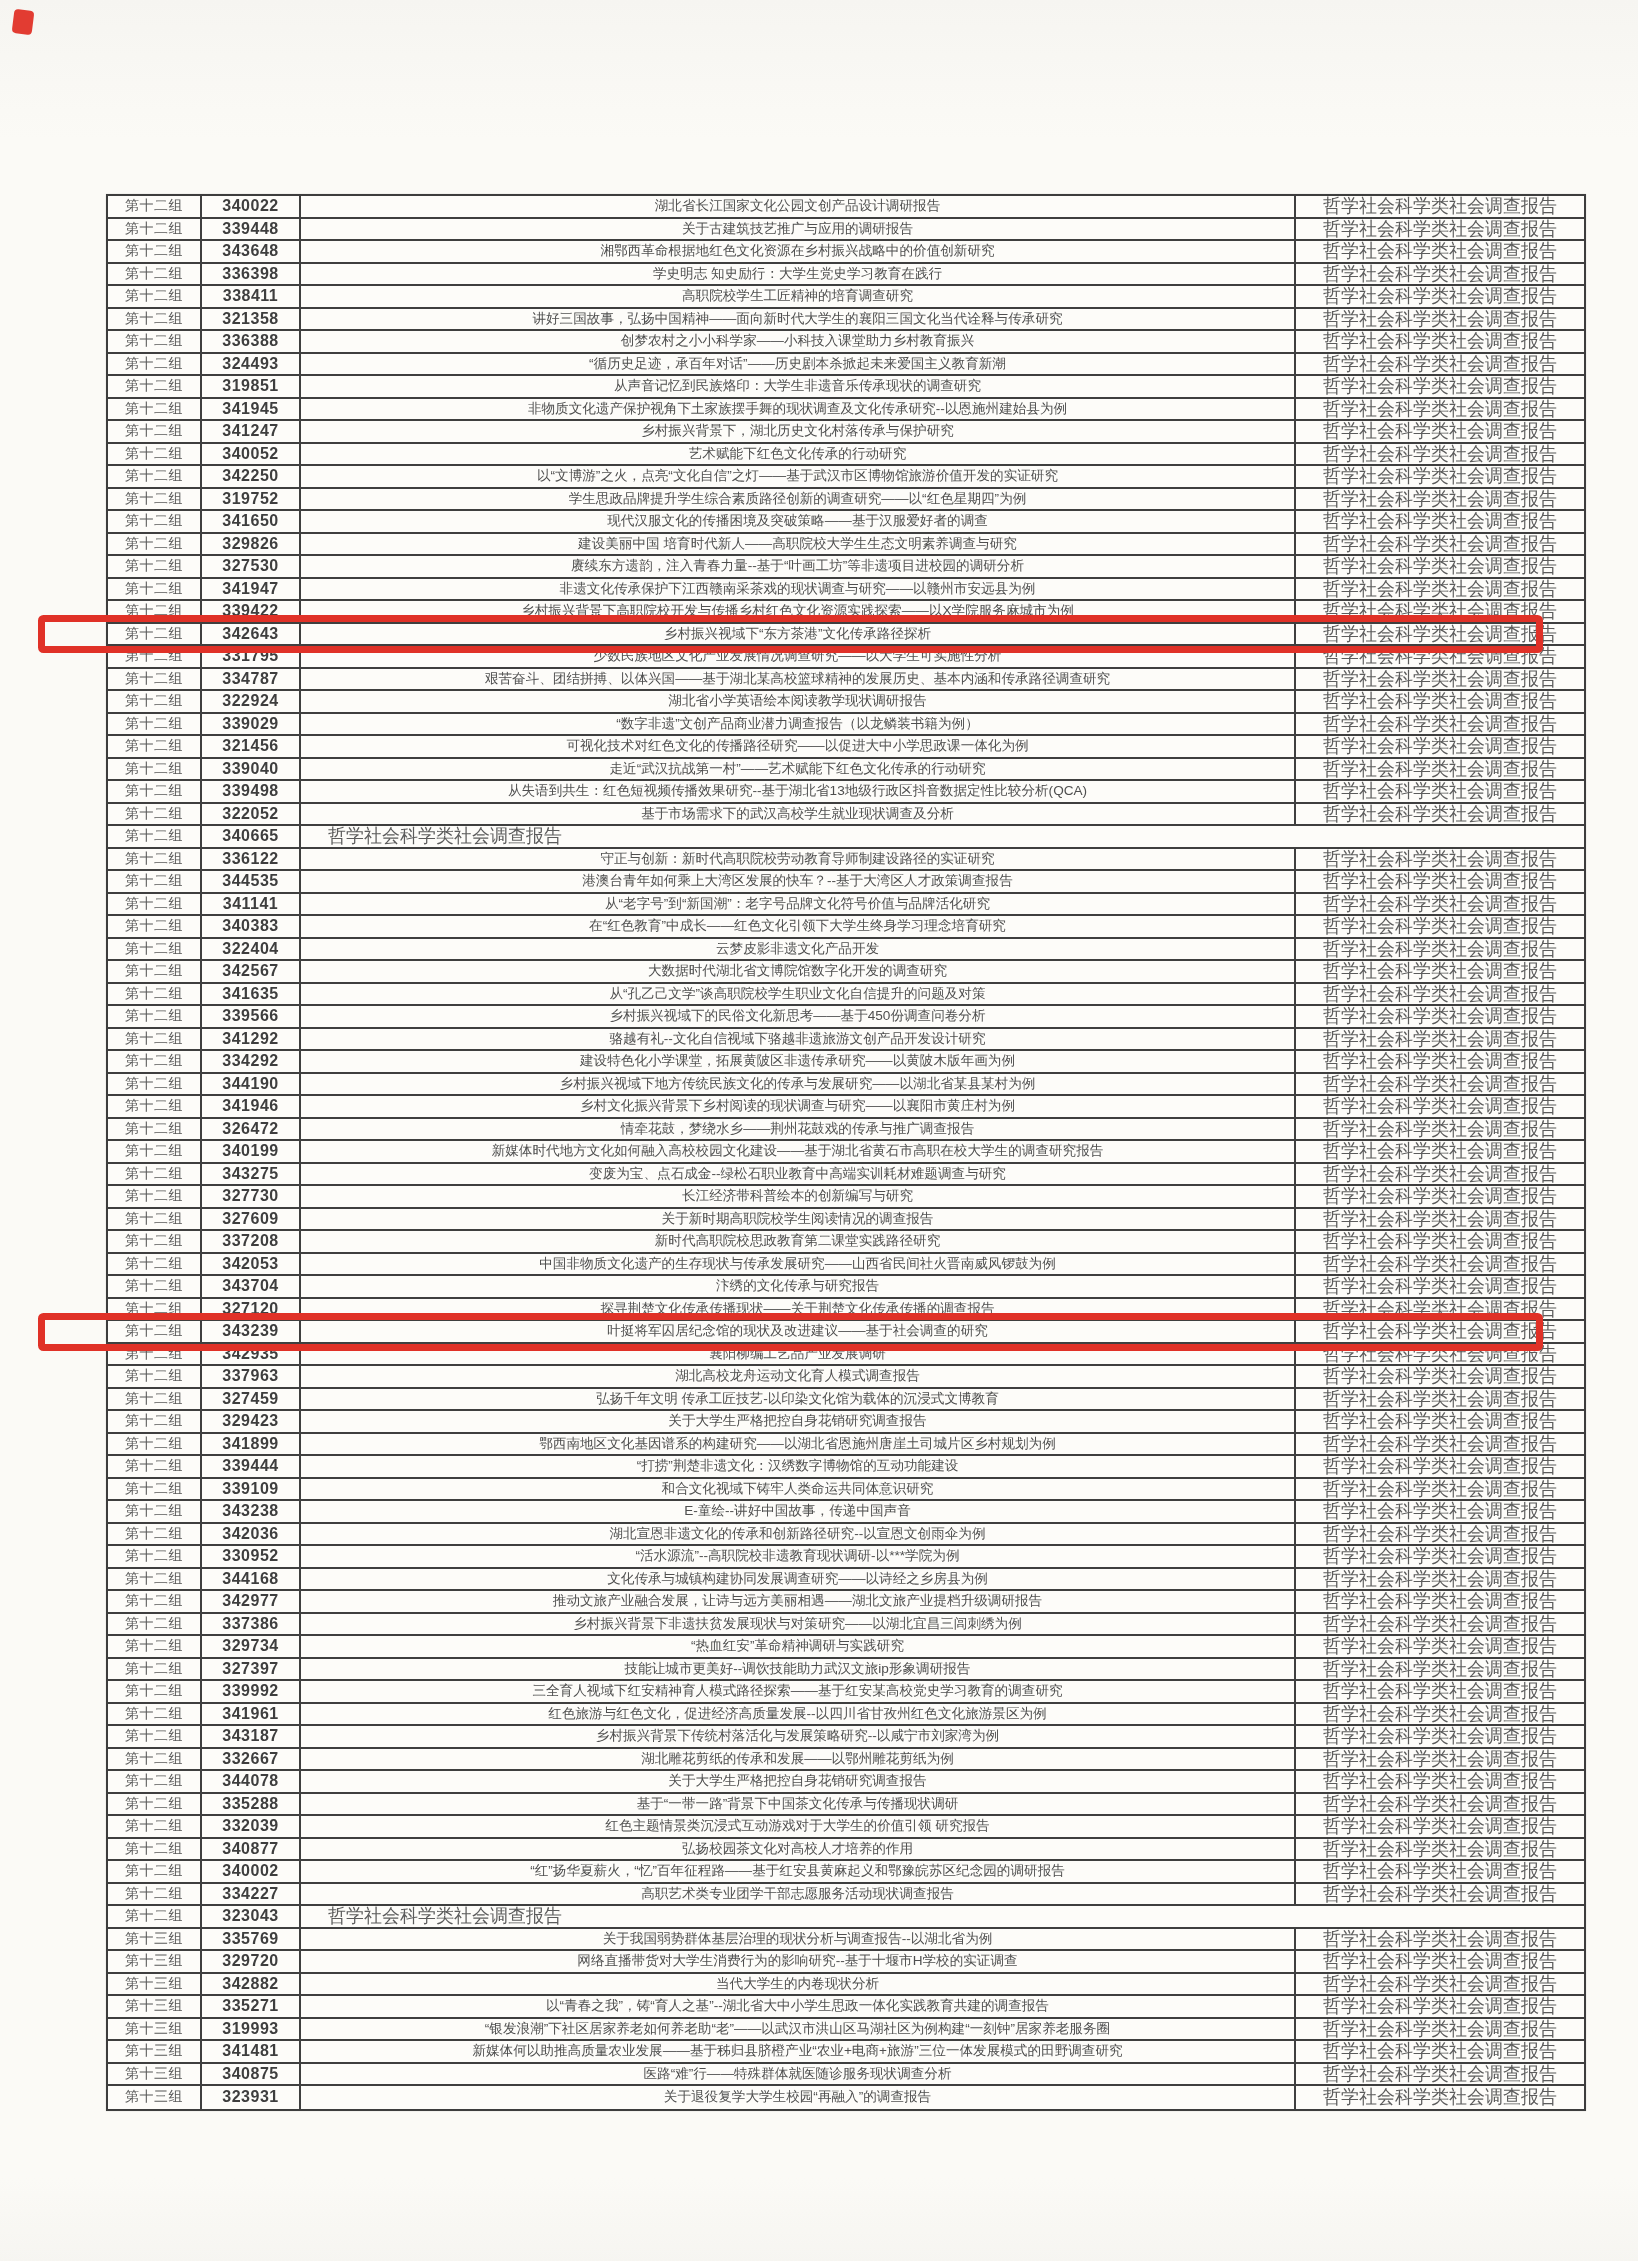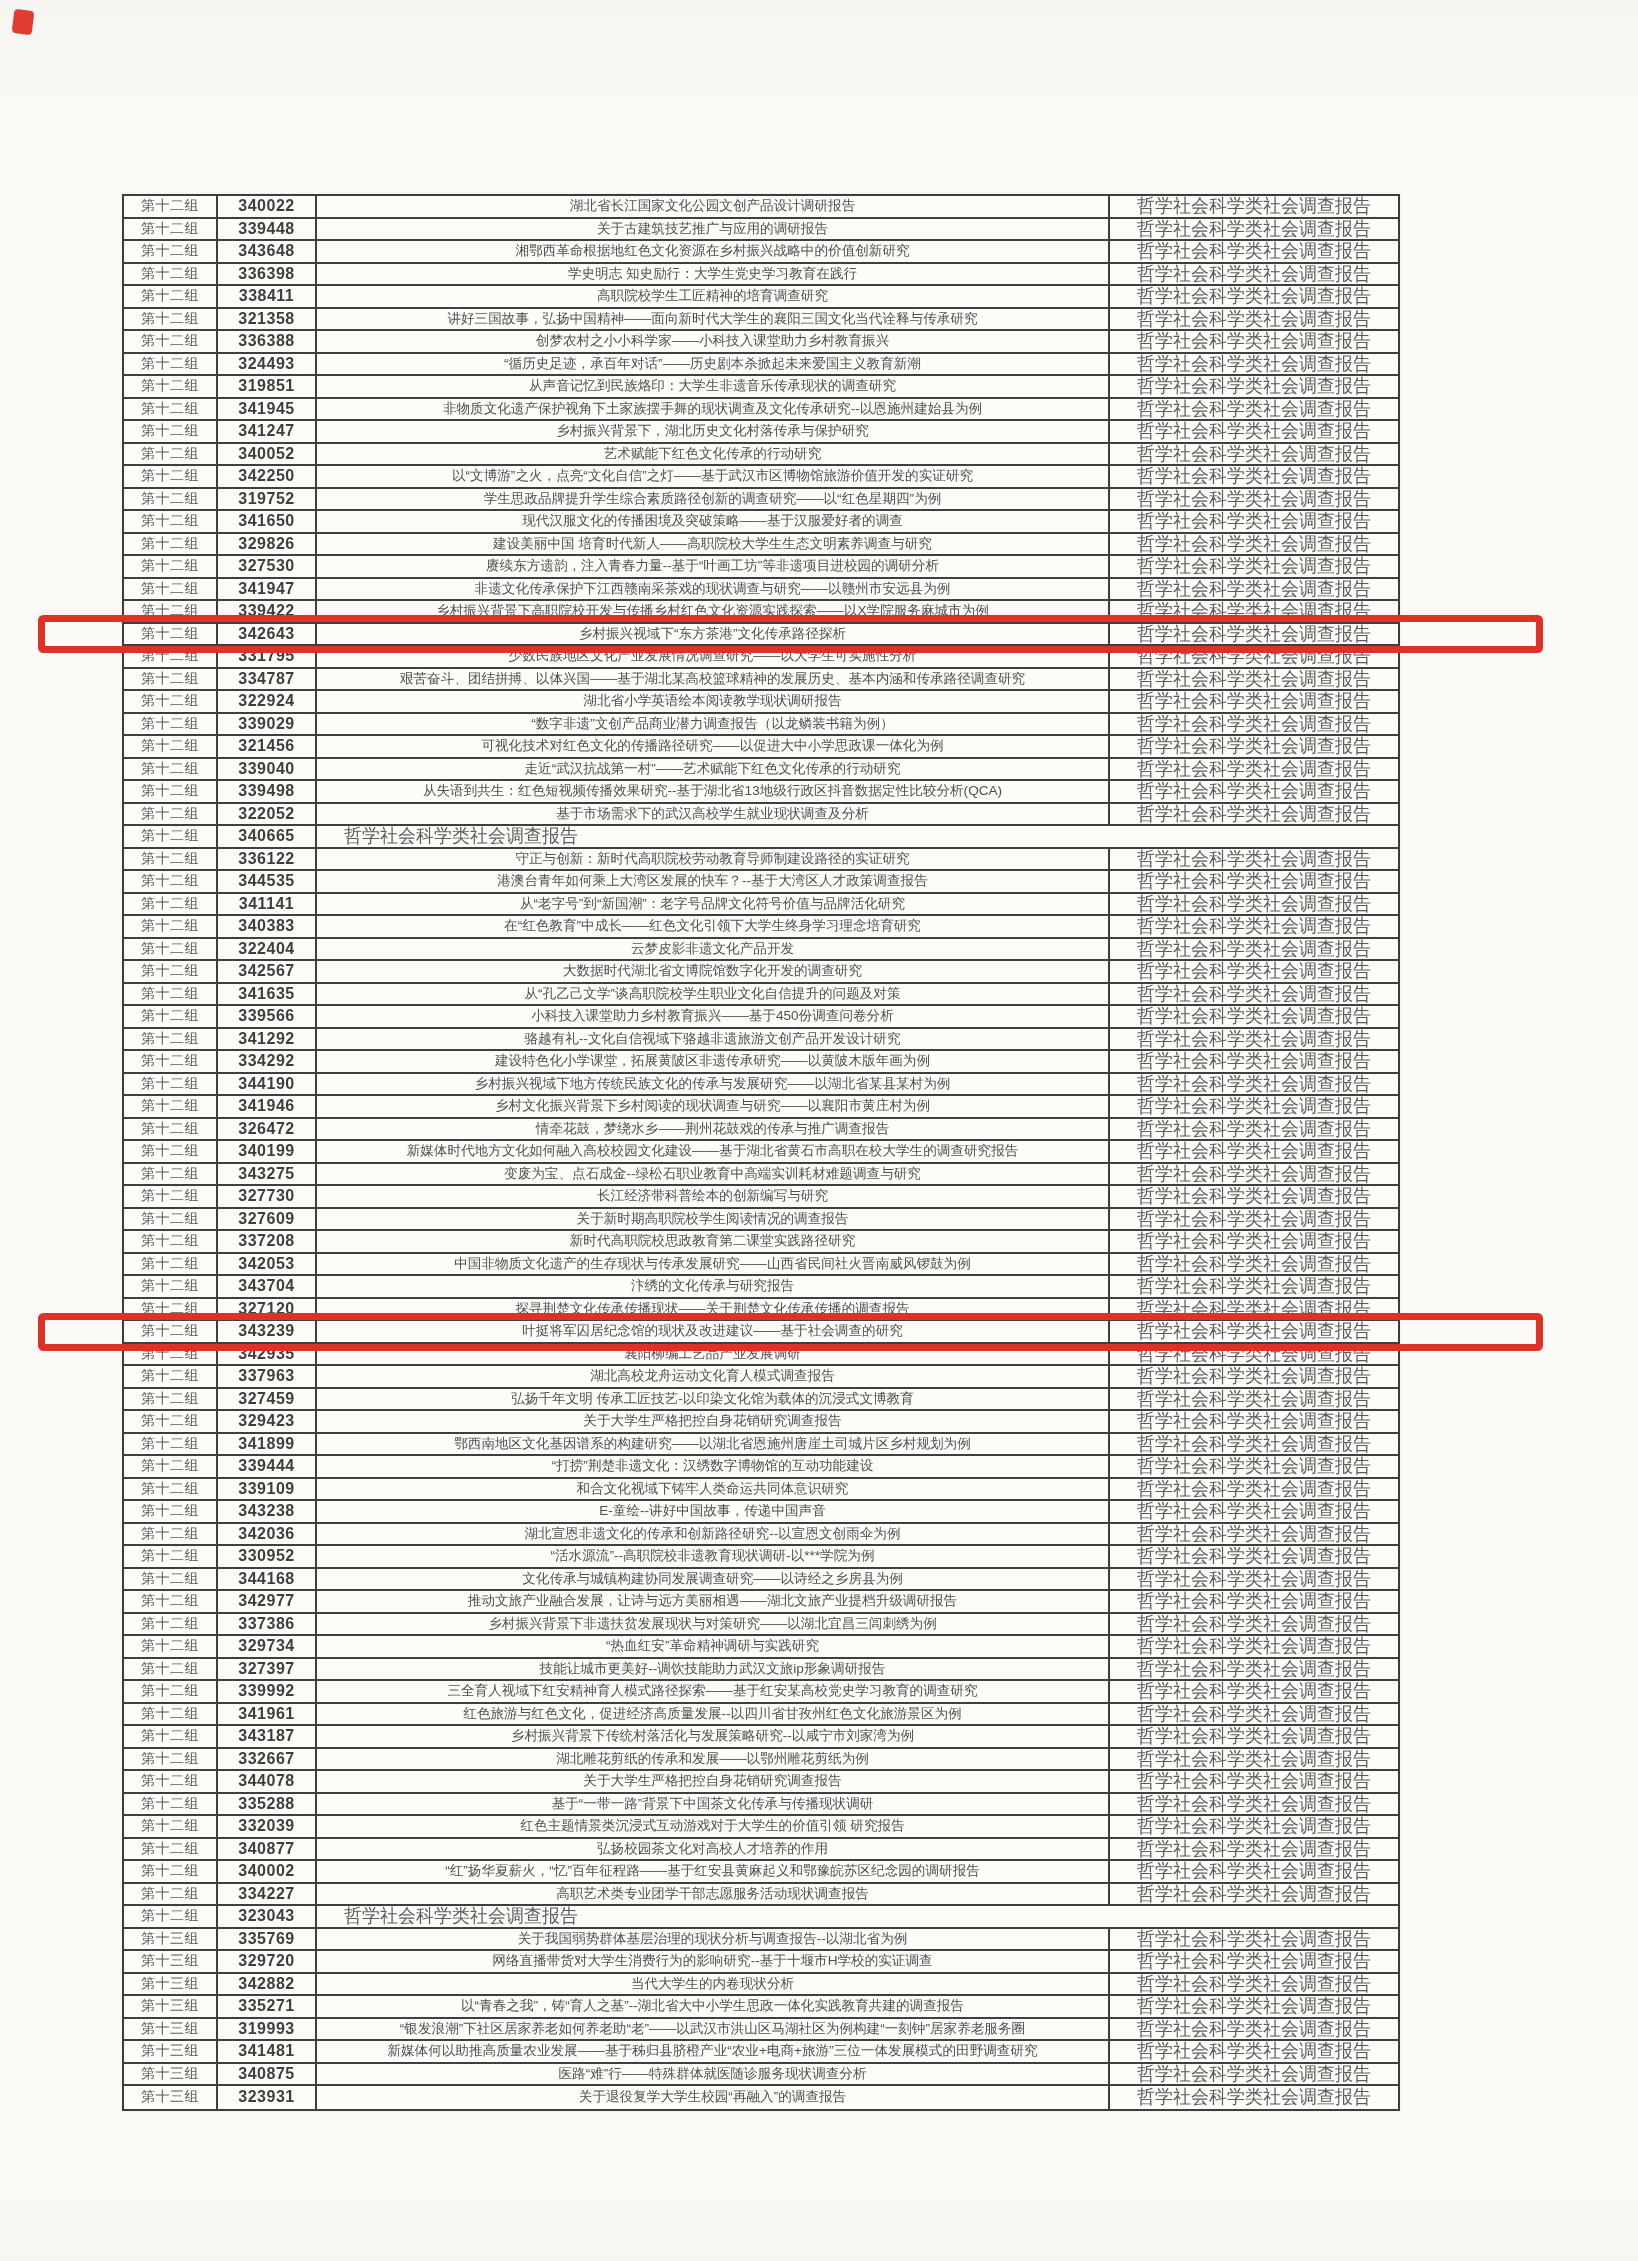--- a/index.html
+++ b/index.html
@@ -25,23 +25,23 @@
     left: 12.7px;
     top: 10px;
     width: 20px;
     height: 24.4px;
     border-radius: 4.1px;
     transform: rotate(7deg);
     opacity: 0.95;
   }
   .doc-table {
     position: absolute;
-    left: 122px;
+    left: 106px;
     top: 194px;
-    width: 1278px;
+    width: 1480px;
     box-sizing: border-box;
     border: 2.7px solid #3d3d3d;
     background: #fdfcf9;
     box-shadow: 0 0 0.9px rgba(0,0,0,0.25);
   }
   .t-row {
     display: flex;
     height: 22.5px;
     box-sizing: border-box;
     border-bottom: 2.3px solid #3f3f3f;
@@ -310,21 +310,21 @@
   </div>
     <div class="t-row">
     <div class="cell c-group">第十二组</div>
     <div class="cell c-id">341635</div>
     <div class="cell c-title">从“孔乙己文学”谈高职院校学生职业文化自信提升的问题及对策</div>
     <div class="cell c-cat">哲学社会科学类社会调查报告</div>
   </div>
     <div class="t-row">
     <div class="cell c-group">第十二组</div>
     <div class="cell c-id">339566</div>
-    <div class="cell c-title">小科技入课堂助力乡村教育振兴——基于450份调查问卷分析</div>
+    <div class="cell c-title">乡村振兴视域下的民俗文化新思考——基于450份调查问卷分析</div>
     <div class="cell c-cat">哲学社会科学类社会调查报告</div>
   </div>
     <div class="t-row">
     <div class="cell c-group">第十二组</div>
     <div class="cell c-id">341292</div>
     <div class="cell c-title">骆越有礼--文化自信视域下骆越非遗旅游文创产品开发设计研究</div>
     <div class="cell c-cat">哲学社会科学类社会调查报告</div>
   </div>
     <div class="t-row">
     <div class="cell c-group">第十二组</div>

